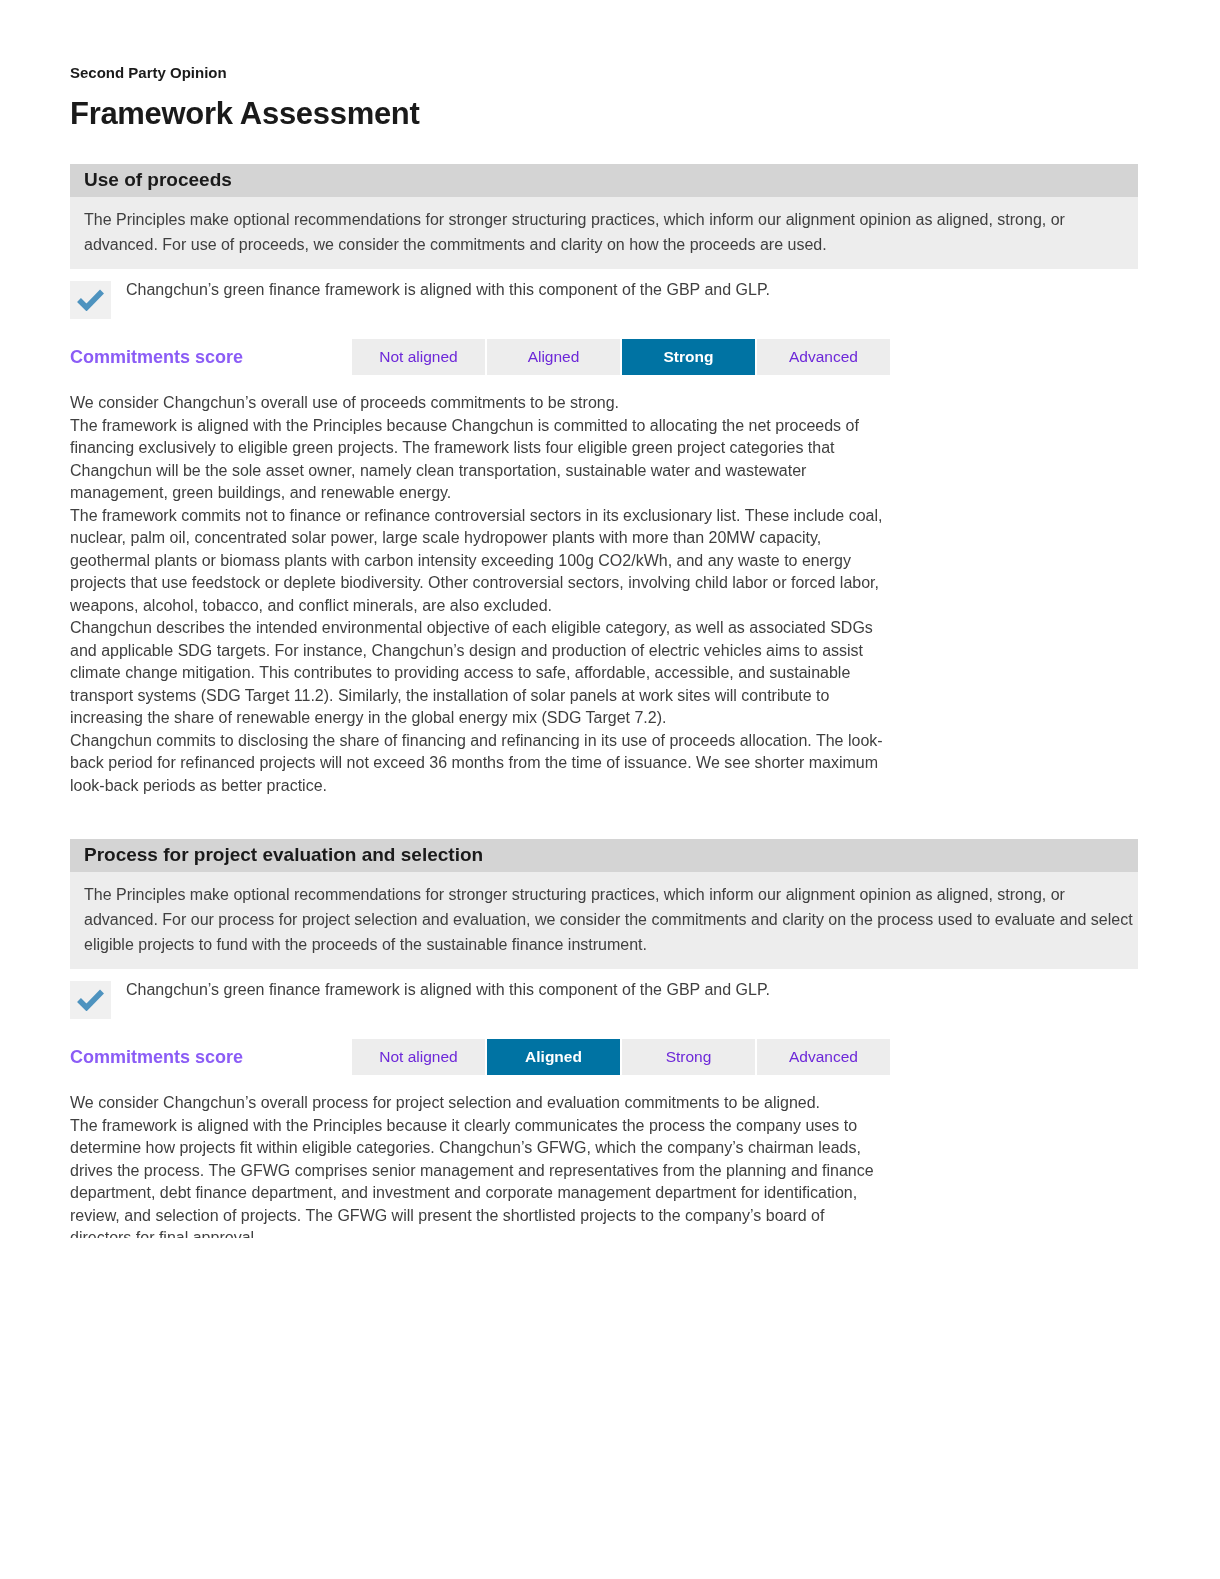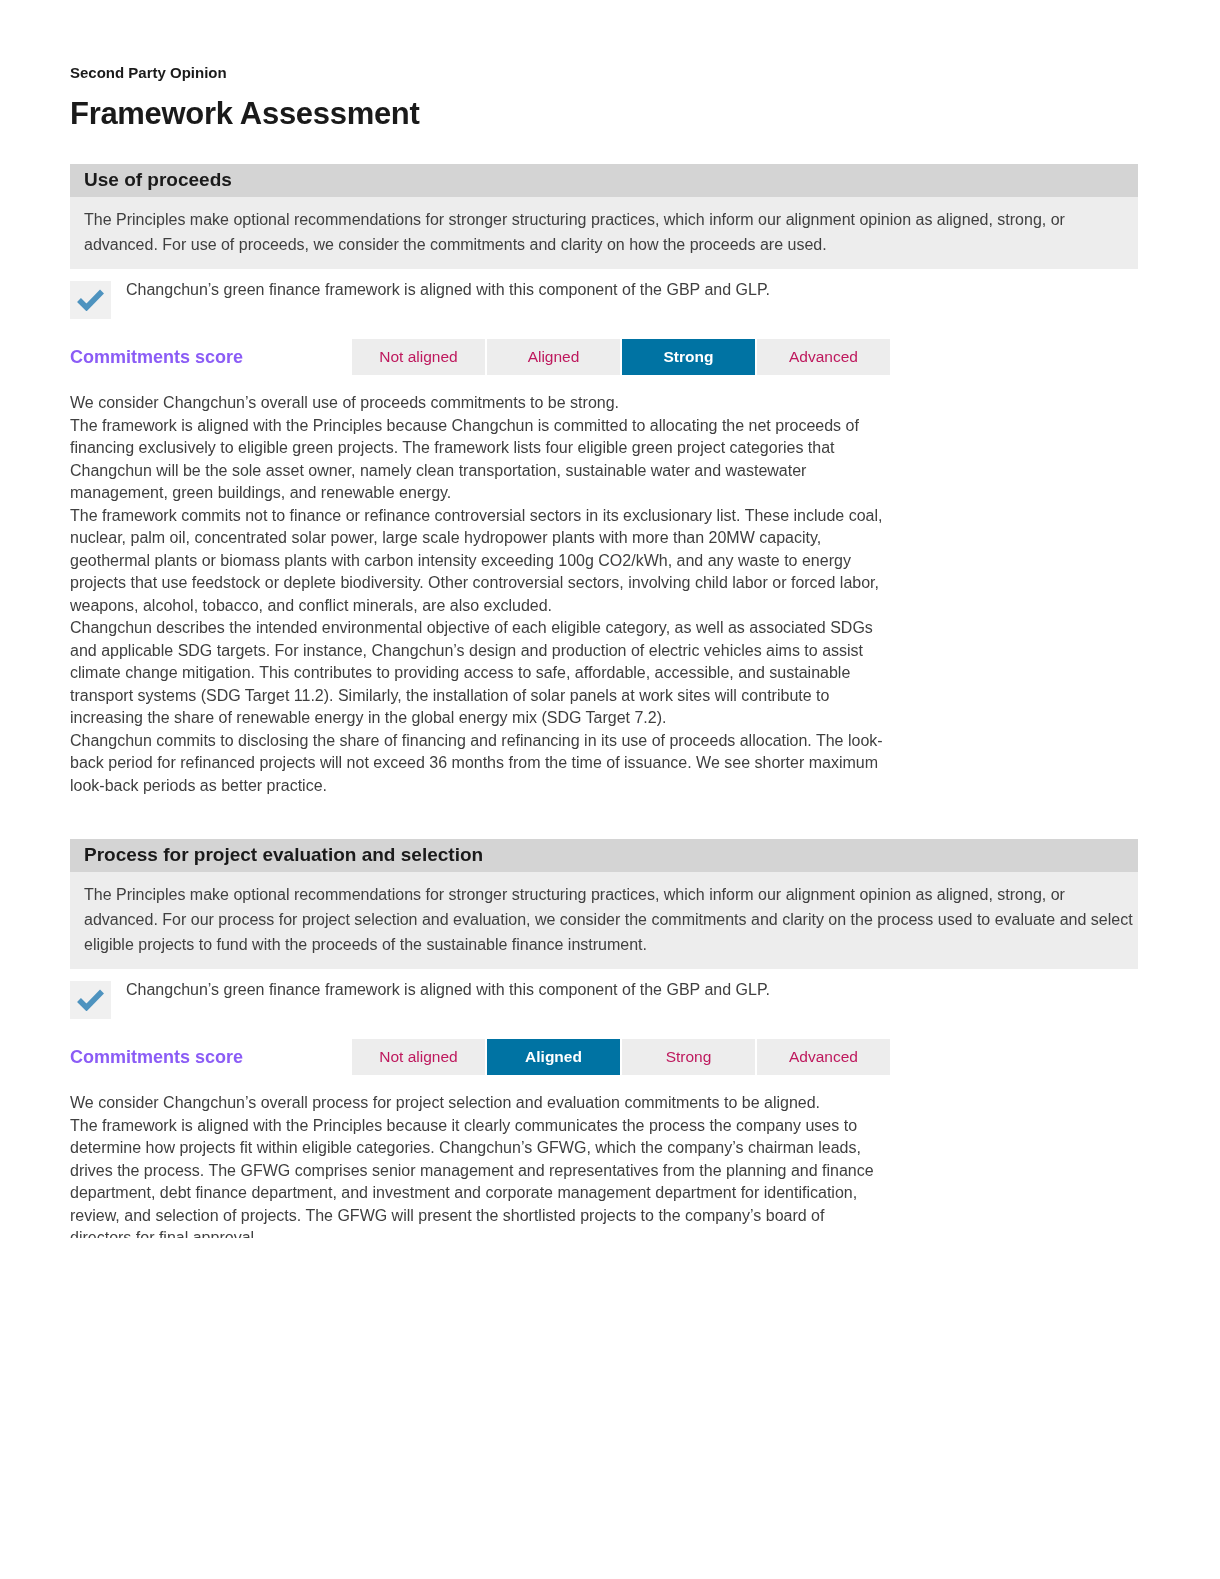--- a/index.html
+++ b/index.html
@@ -81,21 +81,21 @@
   }
   .score-buttons { display:flex; gap:2px; }
   .score-btn {
     width:133px;
     height:36px;
     display:flex;
     align-items:center;
     justify-content:center;
     font-size:15.5px;
     background:#ededed;
-    color:#be185d;
+    color:#6d28d9;
   }
   .score-btn.active {
     background:#0073a3;
     color:#ffffff;
     font-weight:bold;
   }
 
   .body-para {
     max-width:818px;
     font-size:16px;

